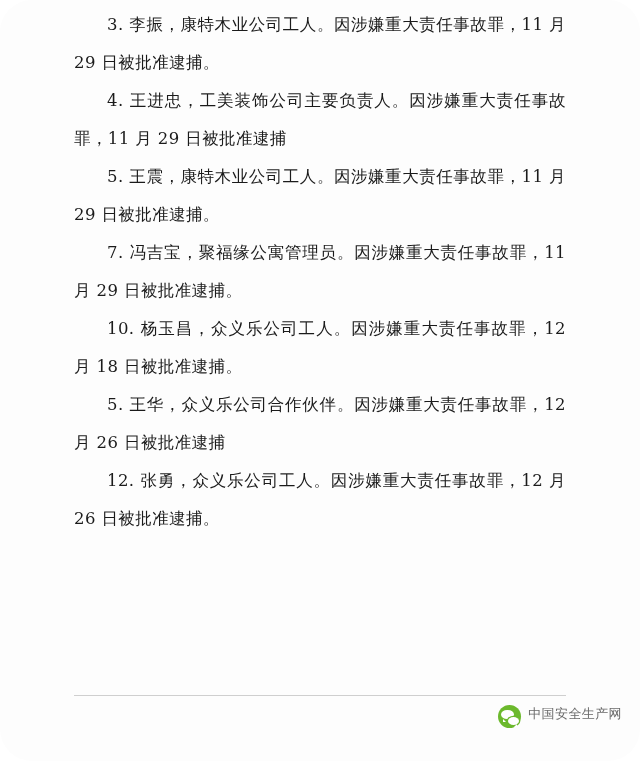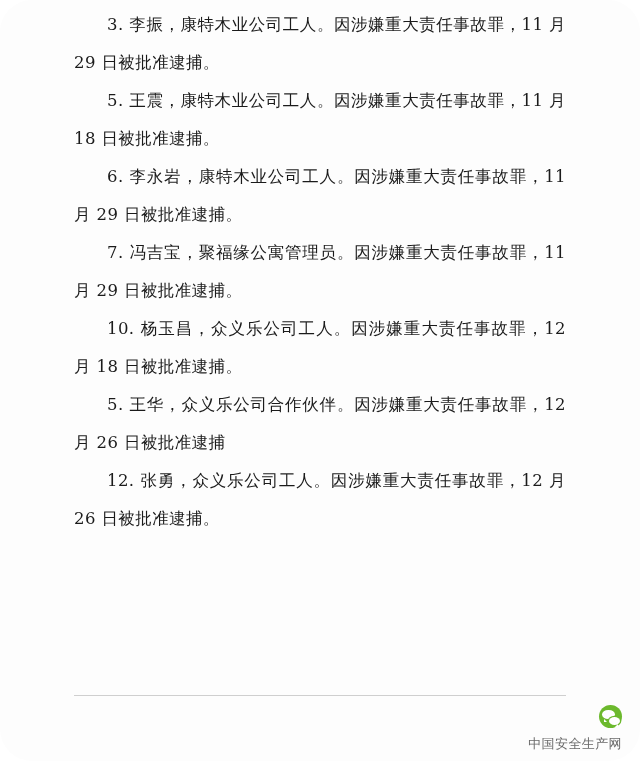--- a/index.html
+++ b/index.html
@@ -58,23 +58,22 @@
     font-size: 12.5px;
     color: #0f172a;
     letter-spacing: 0.5px;
     margin-top: 44px;
   }
   .watermark {
     position: absolute;
     right: 18px;
     top: 10px;
     display: flex;
-    align-items: flex-end;
+    align-items: flex-start;
     gap: 7px;
-    flex-direction: column;
   }
   .wechat-badge {
     width: 23px;
     height: 23px;
     border-radius: 50%;
     background: #6cb92d;
     position: relative;
     display: inline-block;
   }
   .wechat-badge .bub1 {
@@ -126,22 +125,22 @@
     white-space: nowrap;
   }
 </style>
 </head>
 <body>
 
 <div class="page">
 
   <div class="doc-body">
     <p class="para">3. 李振，康特木业公司工人。因涉嫌重大责任事故罪，11 月 29 日被批准逮捕。</p>
-    <p class="para">5. 王震，康特木业公司工人。因涉嫌重大责任事故罪，11 月 18 日被批准逮捕。</p>
-    <p class="para">6. 李永岩，康特木业公司工人。因涉嫌重大责任事故罪，11 月 29 日被批准逮捕。</p>
+    <p class="para">4. 王进忠，工美装饰公司主要负责人。因涉嫌重大责任事故罪，11 月 29 日被批准逮捕</p>
+    <p class="para">5. 王震，康特木业公司工人。因涉嫌重大责任事故罪，11 月 29 日被批准逮捕。</p>
     <p class="para">7. 冯吉宝，聚福缘公寓管理员。因涉嫌重大责任事故罪，11 月 29 日被批准逮捕。</p>
     <p class="para">10. 杨玉昌，众义乐公司工人。因涉嫌重大责任事故罪，12 月 18 日被批准逮捕。</p>
     <p class="para">5. 王华，众义乐公司合作伙伴。因涉嫌重大责任事故罪，12 月 26 日被批准逮捕</p>
     <p class="para">12. 张勇，众义乐公司工人。因涉嫌重大责任事故罪，12 月 26 日被批准逮捕。</p>
 
   </div>
 
   <div class="footer">
     <div class="footer-rule"></div>
     <div class="page-number">- 16 -</div>

